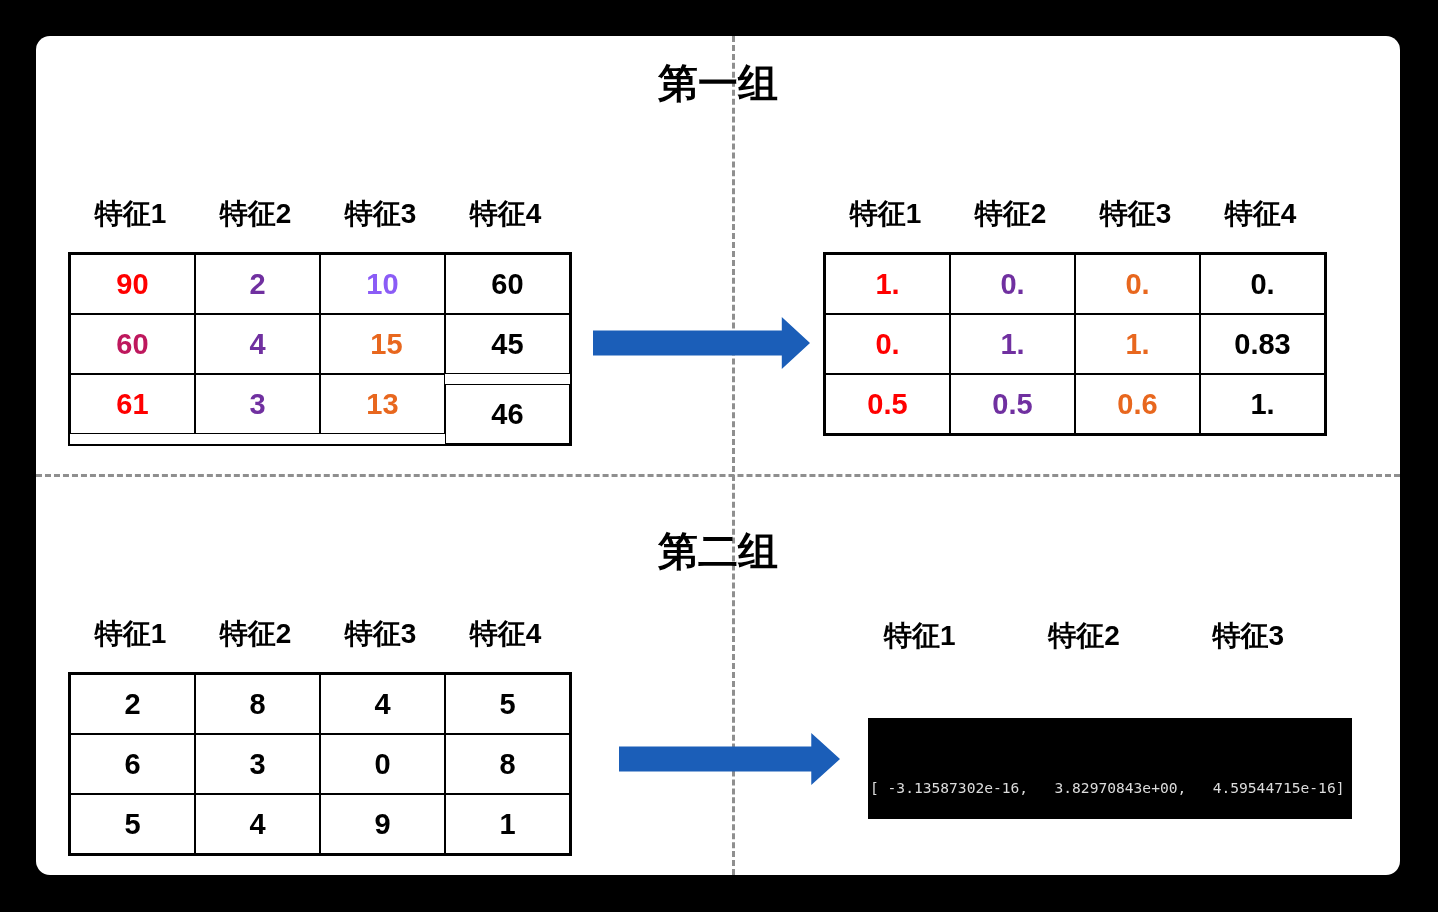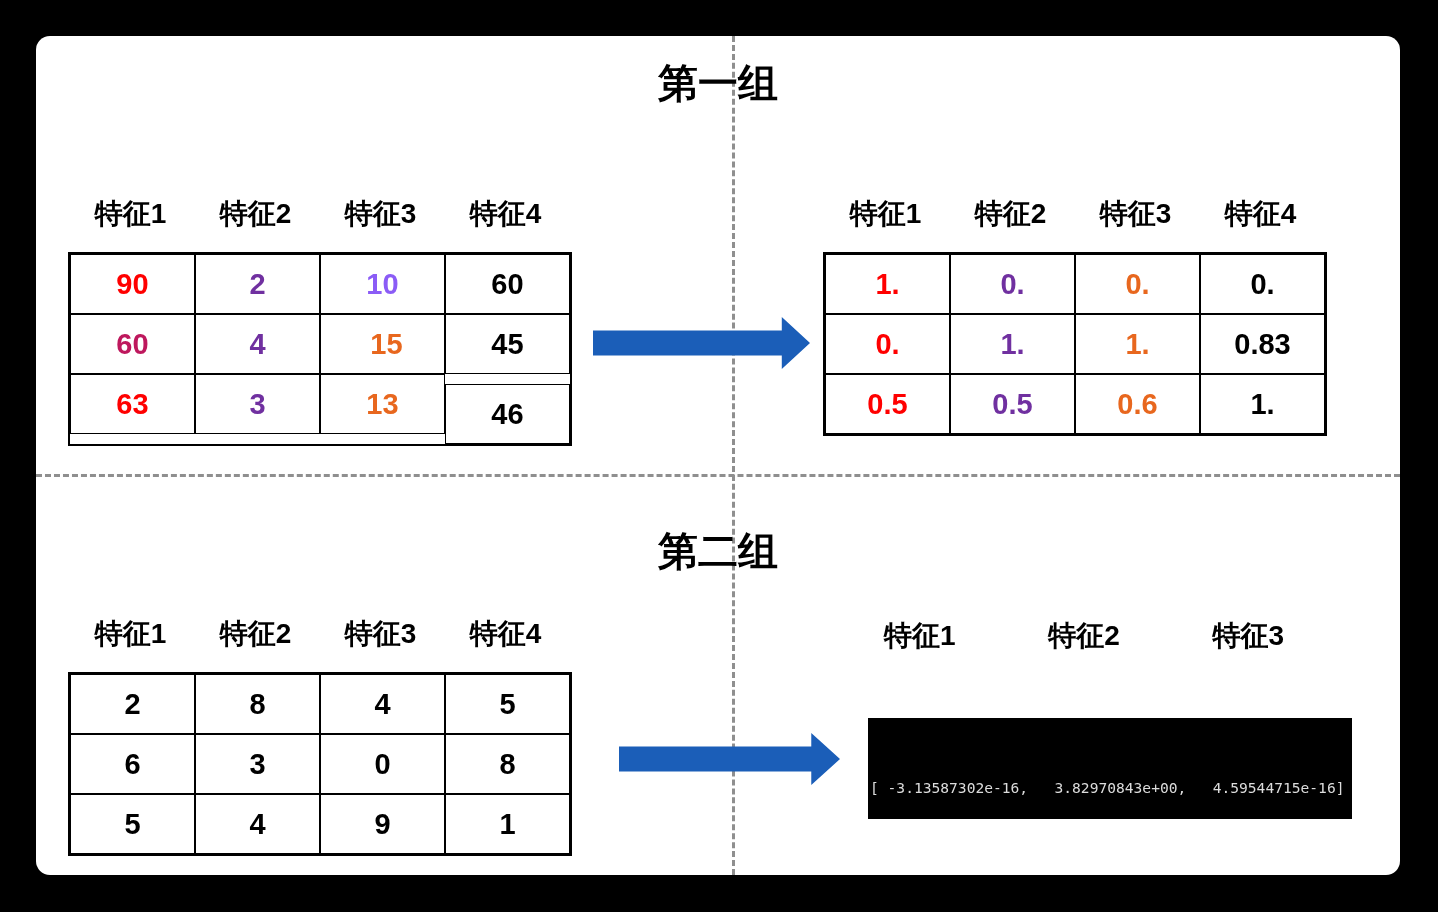--- a/index.html
+++ b/index.html
@@ -126,21 +126,21 @@
 
   <div class="tbl g1l-tbl">
     <div class="cell" style="color: rgb(255, 0, 0);">90</div>
     <div class="cell" style="color: rgb(112, 48, 160);">2</div>
     <div class="cell" style="color: #8b5cf6; text-align: right;">10</div>
     <div class="cell" style="color: rgb(0, 0, 0);">60</div>
     <div class="cell" style="color: #be185d;">60</div>
     <div class="cell" style="color: rgb(112, 48, 160);">4</div>
     <div class="cell" style="color: rgb(232, 103, 30); padding-left: 8px;">15</div>
     <div class="cell" style="color: rgb(0, 0, 0); text-align: right;">45</div>
-    <div class="cell" style="color: rgb(255, 0, 0);">63</div>
+    <div class="cell" style="color: rgb(255, 0, 0);">61</div>
     <div class="cell" style="color: rgb(112, 48, 160);">3</div>
     <div class="cell" style="color: rgb(232, 103, 30);">13</div>
     <div class="cell" style="color: rgb(0, 0, 0); margin-top: 10px;">46</div>
   </div>
 
   <div class="arrow arrow1" style="background: rgb(27, 94, 184);"></div>
 
   <div class="hdr-row g1r-hdr">
     <span>特征1</span>
     <span>特征2</span>

